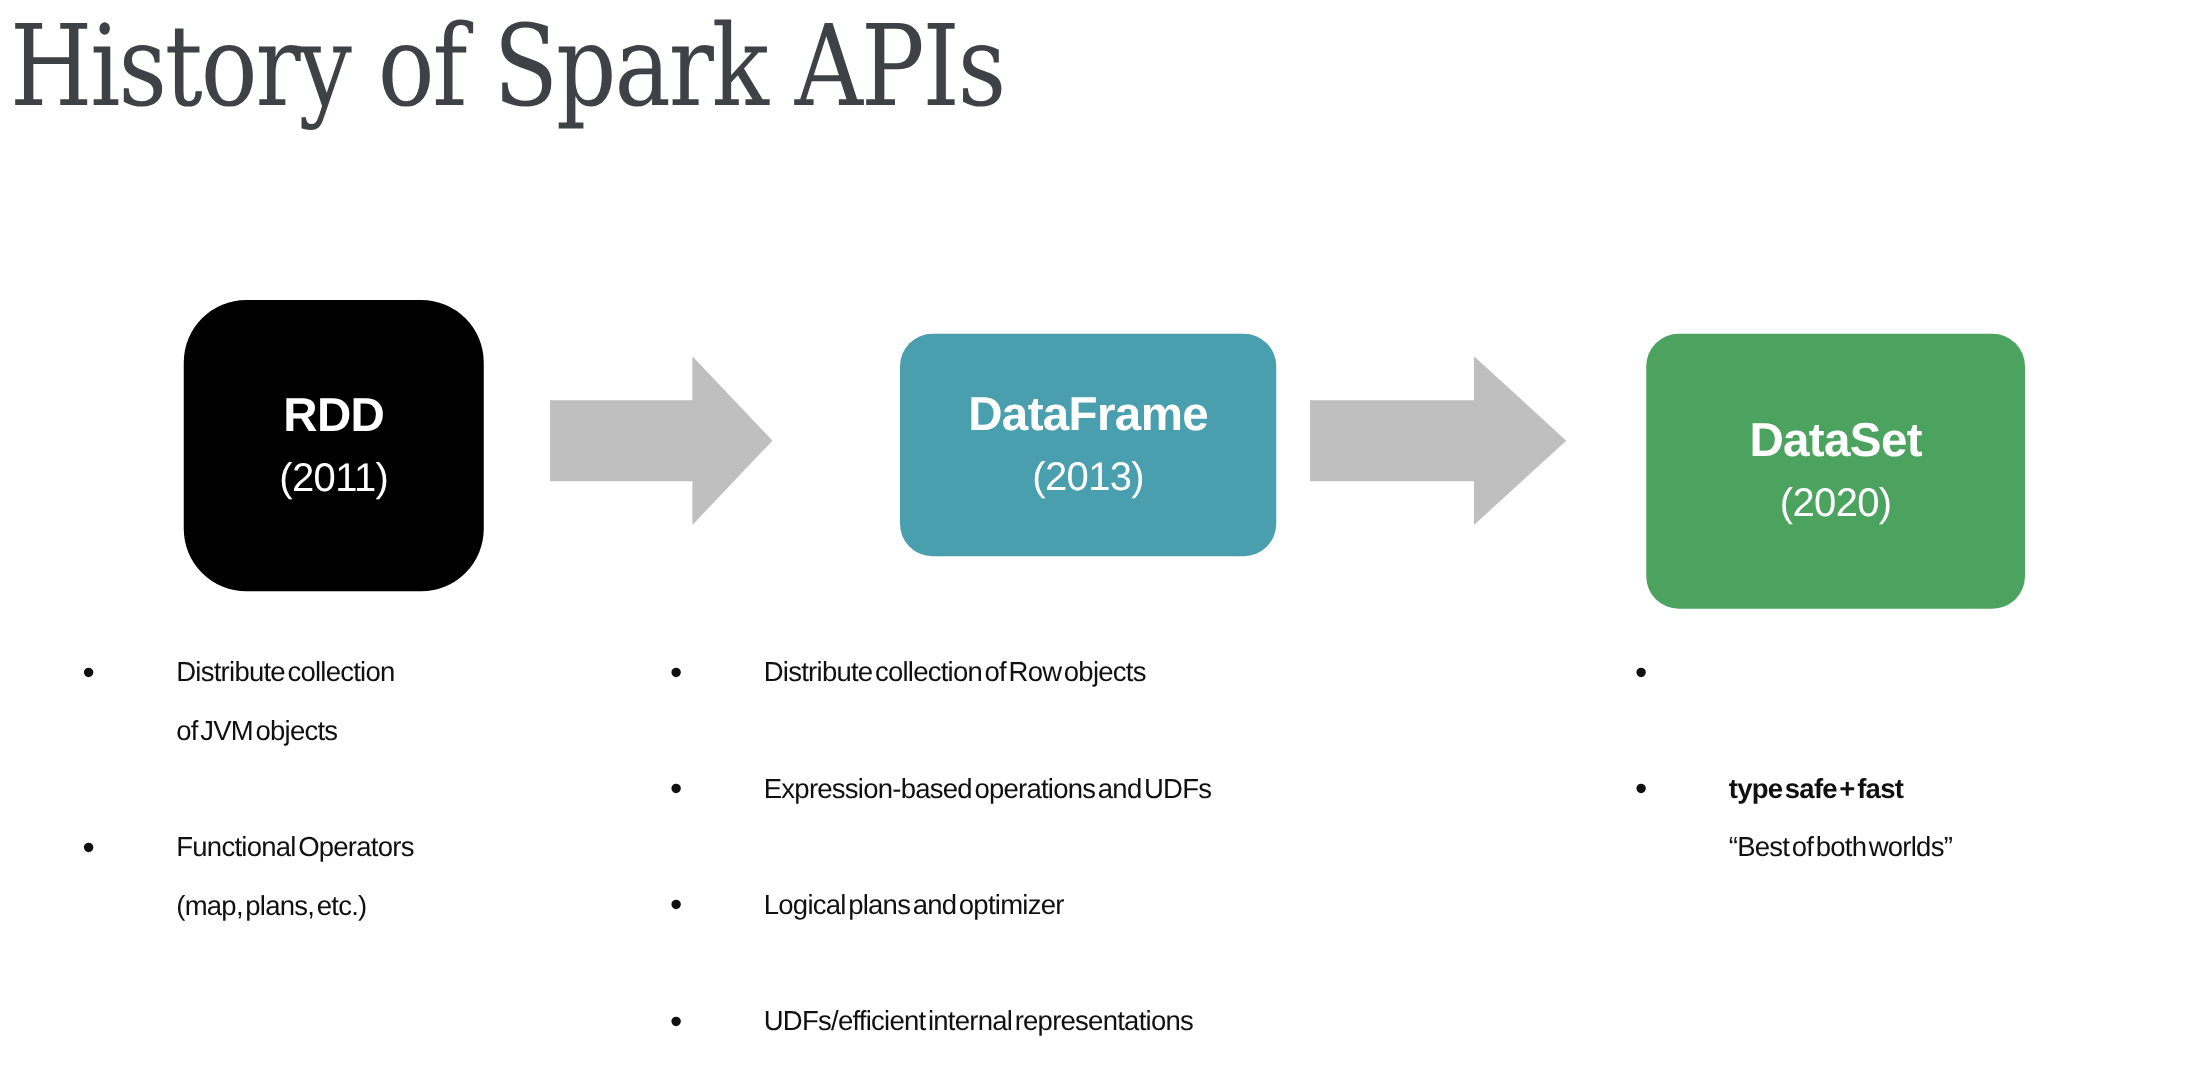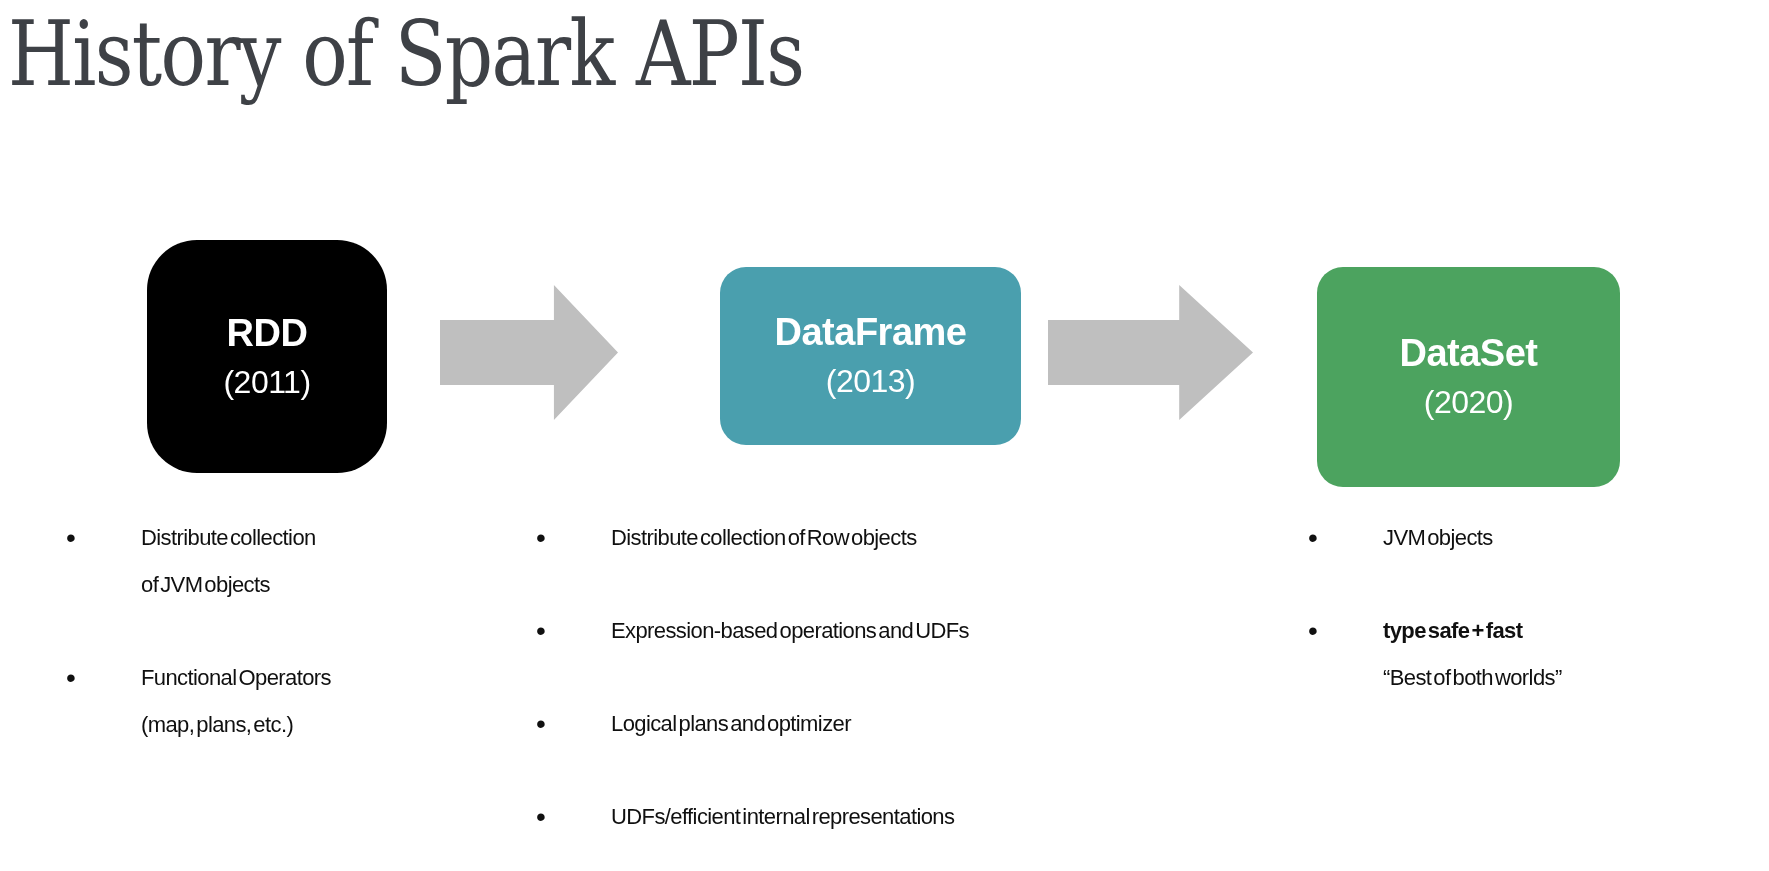--- a/index.html
+++ b/index.html
@@ -153,21 +153,20 @@
         </li>
       </ul>
   </div>
 
   <div class="col col-3">
     <ul class="bullets">
 
         <li class="bullet">
           <span class="bullet-marker">•</span>
           <div class="bullet-lines">
-            <div class="bullet-line">JVM objects</div>
           </div>
         </li>
 
         <li class="bullet">
           <span class="bullet-marker">•</span>
           <div class="bullet-lines">
             <div class="bullet-line bold">type safe + fast</div>
             <div class="bullet-line">“Best of both worlds”</div>
           </div>
         </li>

